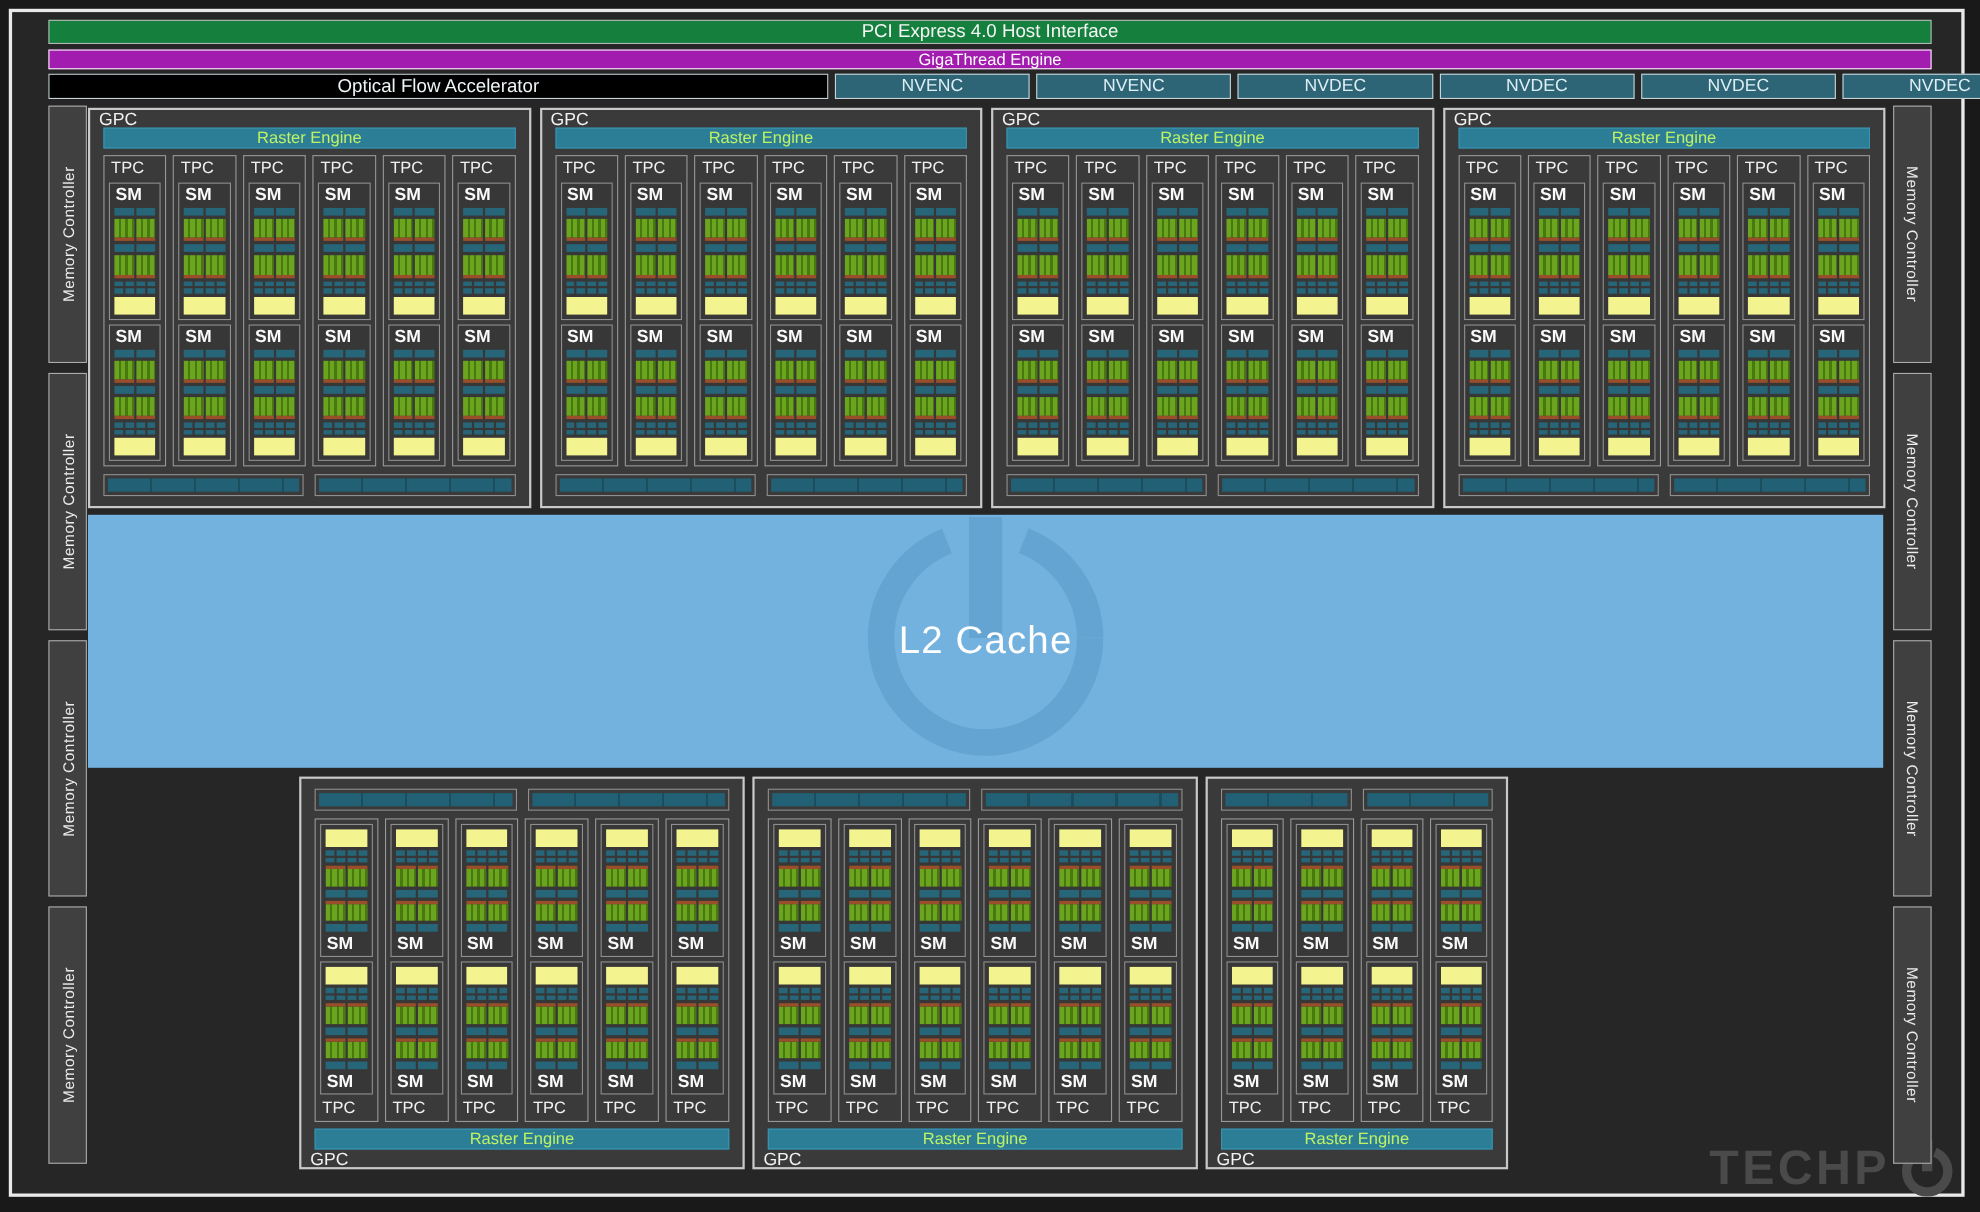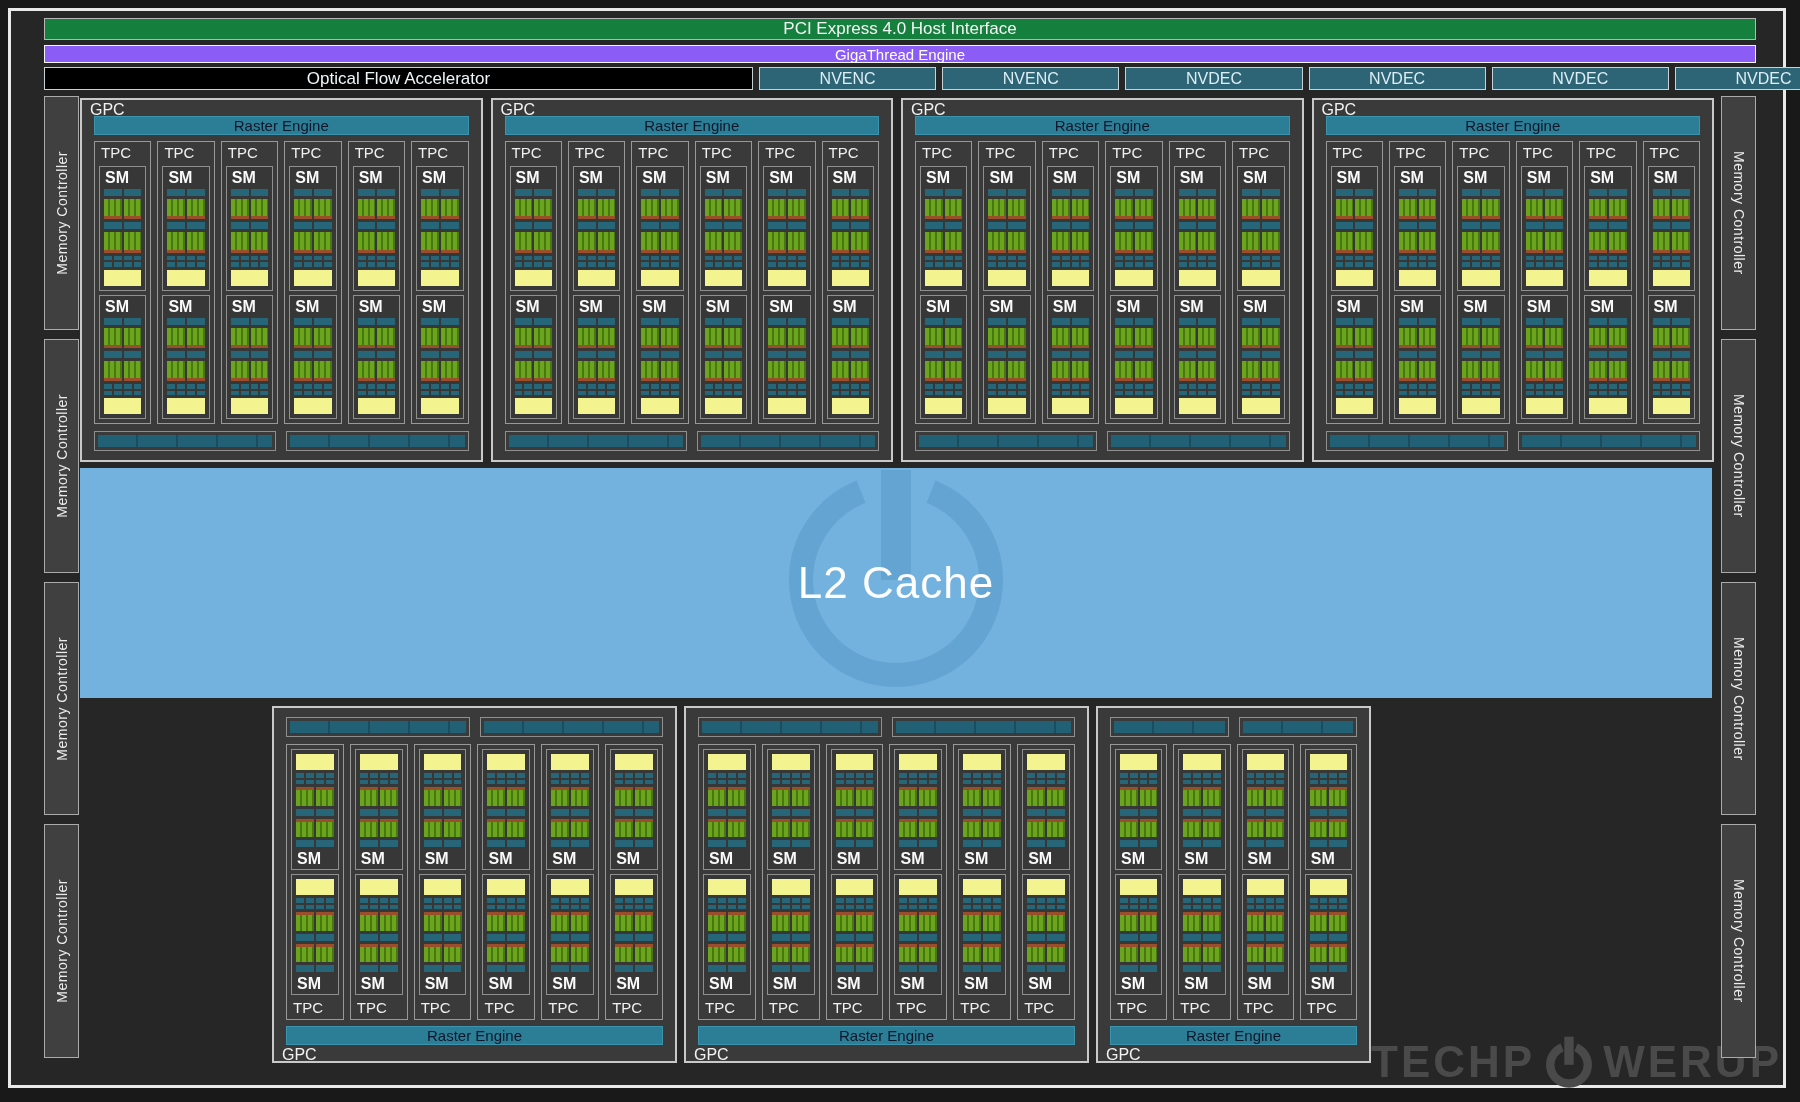--- a/index.html
+++ b/index.html
@@ -5,40 +5,40 @@
   html,body{margin:0;padding:0;}
   body{
     width:1800px;height:1102px;position:relative;overflow:hidden;
     background:#191919;
     font-family:"Liberation Sans",sans-serif;
   }
   .frame{position:absolute;left:8px;top:8px;width:1778px;height:1080px;
     border:3px solid #eaeaea;background:#262626;box-sizing:border-box;}
   .bar{position:absolute;display:flex;align-items:center;justify-content:center;box-sizing:border-box;}
   #pci{left:44px;top:18px;width:1712px;height:22px;background:#15803d;border:1px solid #b5b5b5;color:#f5f5f5;font-size:17px;}
-  #giga{left:44px;top:45px;width:1712px;height:18px;background:#8b5cf6;border:1px solid #f3f3f3;color:#ffffff;font-size:15px;}
+  #giga{left:44px;top:45px;width:1712px;height:18px;background:#a21caf;border:1px solid #f3f3f3;color:#ffffff;font-size:15px;}
   #ofa{left:44px;top:67px;width:709px;height:23px;background:#000000;border:1px solid #c6d2d5;color:#eef6f8;font-size:17px;}
   #codec-row{position:absolute;left:759px;top:67px;width:1093px;height:23px;display:flex;gap:6px;}
   .codec{flex:1;background:#2d6576;border:1px solid #c6d2d5;color:#ddeef4;display:flex;align-items:center;justify-content:center;font-size:16px;box-sizing:border-box;}
 
   .mc-col{position:absolute;top:96px;width:35px;height:962px;display:flex;flex-direction:column;gap:9px;z-index:3;}
   #mc-left{left:44px;} #mc-right{left:1721px;}
   .mc{flex:1;background:#404040;border:1px solid #ababab;display:flex;align-items:center;justify-content:center;box-sizing:border-box;}
   .mc span{writing-mode:vertical-rl;font-size:14px;color:#ececec;letter-spacing:.5px;}
   #mc-left .mc span{transform:rotate(180deg);}
 
   #gpc-top{position:absolute;left:80px;top:98px;width:1634px;height:364px;display:flex;gap:8px;}
   #gpc-top .gpc{flex:1;}
   #gpc-bottom{position:absolute;left:272px;top:706px;height:357px;display:flex;gap:7px;}
 
   .gpc{box-sizing:border-box;border:2px solid #c9c9c9;background:#3a3a3a;display:flex;flex-direction:column;}
   .gpc.flip{flex-direction:column-reverse;}
   .gpc-label{height:16px;line-height:20px;padding-left:8px;font-size:16px;color:#f2f2f2;flex:none;}
   .raster{margin:0 12px;height:19px;background:#2c7e97;border:1px solid #3b93ad;display:flex;align-items:center;justify-content:center;flex:none;box-sizing:border-box;}
-  .raster span{font-size:15px;color:#0f172a;}
+  .raster span{font-size:15px;color:#bef264;}
   .tpc-row{flex:1;display:flex;gap:6px;margin:6px 12px 0;}
   .flip .tpc-row{margin:0 12px 6px;}
   .tpc{flex:1;border:1px solid #989898;box-sizing:border-box;display:flex;flex-direction:column;padding:2px 4px 4px;gap:4px;background:#3a3a3a;}
   .flip .tpc{flex-direction:column-reverse;padding:4px 4px 2px;}
   .tpc-label{height:18px;line-height:18px;font-size:15px;color:#f0f0f0;padding-left:2px;flex:none;}
   .sm{flex:1;border:1px solid #8f8f8f;box-sizing:border-box;display:flex;flex-direction:column;padding:2px 4px 4px;gap:3px;background:#373737;}
   .flip .sm{flex-direction:column-reverse;padding:4px 4px 2px;}
   .sm-label{height:17px;line-height:17px;font-size:16px;font-weight:700;color:#fafafa;flex:none;padding-left:1px;}
   .tstrip{height:7px;display:grid;grid-template-columns:1fr 1fr;gap:2px;flex:none;}
   .tstrip div,.dashes div{background:#276678;}
@@ -47,21 +47,21 @@
   .flip .green div{border-bottom:none;border-top:3px solid #9a4f2a;}
   .dashes{height:11px;display:grid;grid-template-columns:repeat(4,1fr);grid-template-rows:1fr 1fr;gap:2px;flex:none;}
   .yellow{height:16px;background:#f3f490;flex:none;}
   .rop-row{height:20px;margin:7px 12px 9px;display:flex;gap:10px;flex:none;}
   .flip .rop-row{margin:9px 12px 7px;}
   .rop{flex:1;border:1px solid #8f8f8f;padding:3px;box-sizing:border-box;}
   .rop div{height:100%;background:repeating-linear-gradient(90deg,#226075 0 38px,#1b4d5e 38px 40px);}
 
   #l2{position:absolute;left:80px;top:468px;width:1632px;height:230px;background:#73b1de;overflow:hidden;display:flex;align-items:center;justify-content:center;}
   #l2 .logo{position:absolute;left:50%;top:-38px;transform:translateX(-50%);}
-  #l2 span{position:relative;font-size:44px;color:#fdfdfd;letter-spacing:1px;}
+  #l2 span{position:relative;font-size:35px;color:#fdfdfd;letter-spacing:1px;}
 
   #watermark{position:absolute;top:1030px;right:18px;height:64px;display:flex;align-items:center;gap:4px;z-index:1;
     color:#4a4a4a;font-size:44px;font-weight:700;letter-spacing:3px;}
 </style>
 </head>
 <body>
 
 <div class="frame"></div>
 
 <div class="bar" id="pci">
@@ -2739,21 +2739,20 @@
       </div>
     </div>
   </div>
 
 <div id="watermark">
   <span>TECHP</span>
   <svg width="60" height="60" viewBox="0 0 64 64">
     <circle cx="32" cy="35" r="20" fill="none" stroke="#4a4a4a" stroke-width="9" pathLength="100" stroke-dasharray="69 12 19"></circle>
     <rect x="27" y="5" width="10" height="30" fill="#4a4a4a"></rect>
   </svg>
-  <span>WERUP</span>
 </div>
 
 <div class="mc-col" id="mc-left">
     <div class="mc">
       <span>Memory Controller</span>
     </div>
     <div class="mc">
       <span>Memory Controller</span>
     </div>
     <div class="mc">

